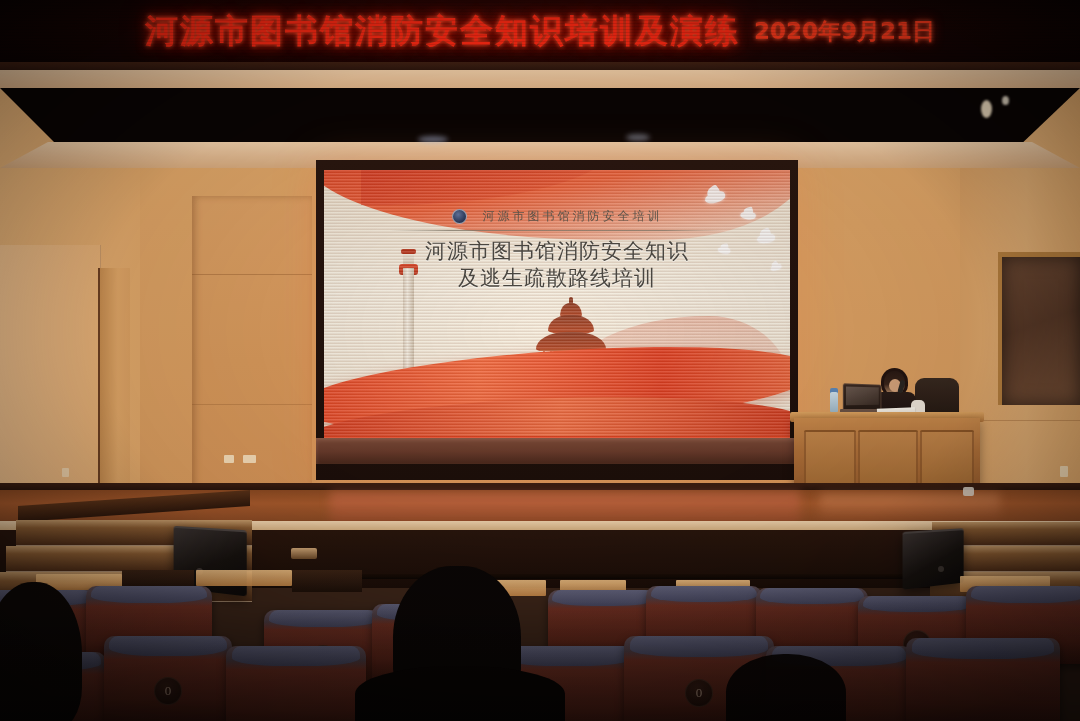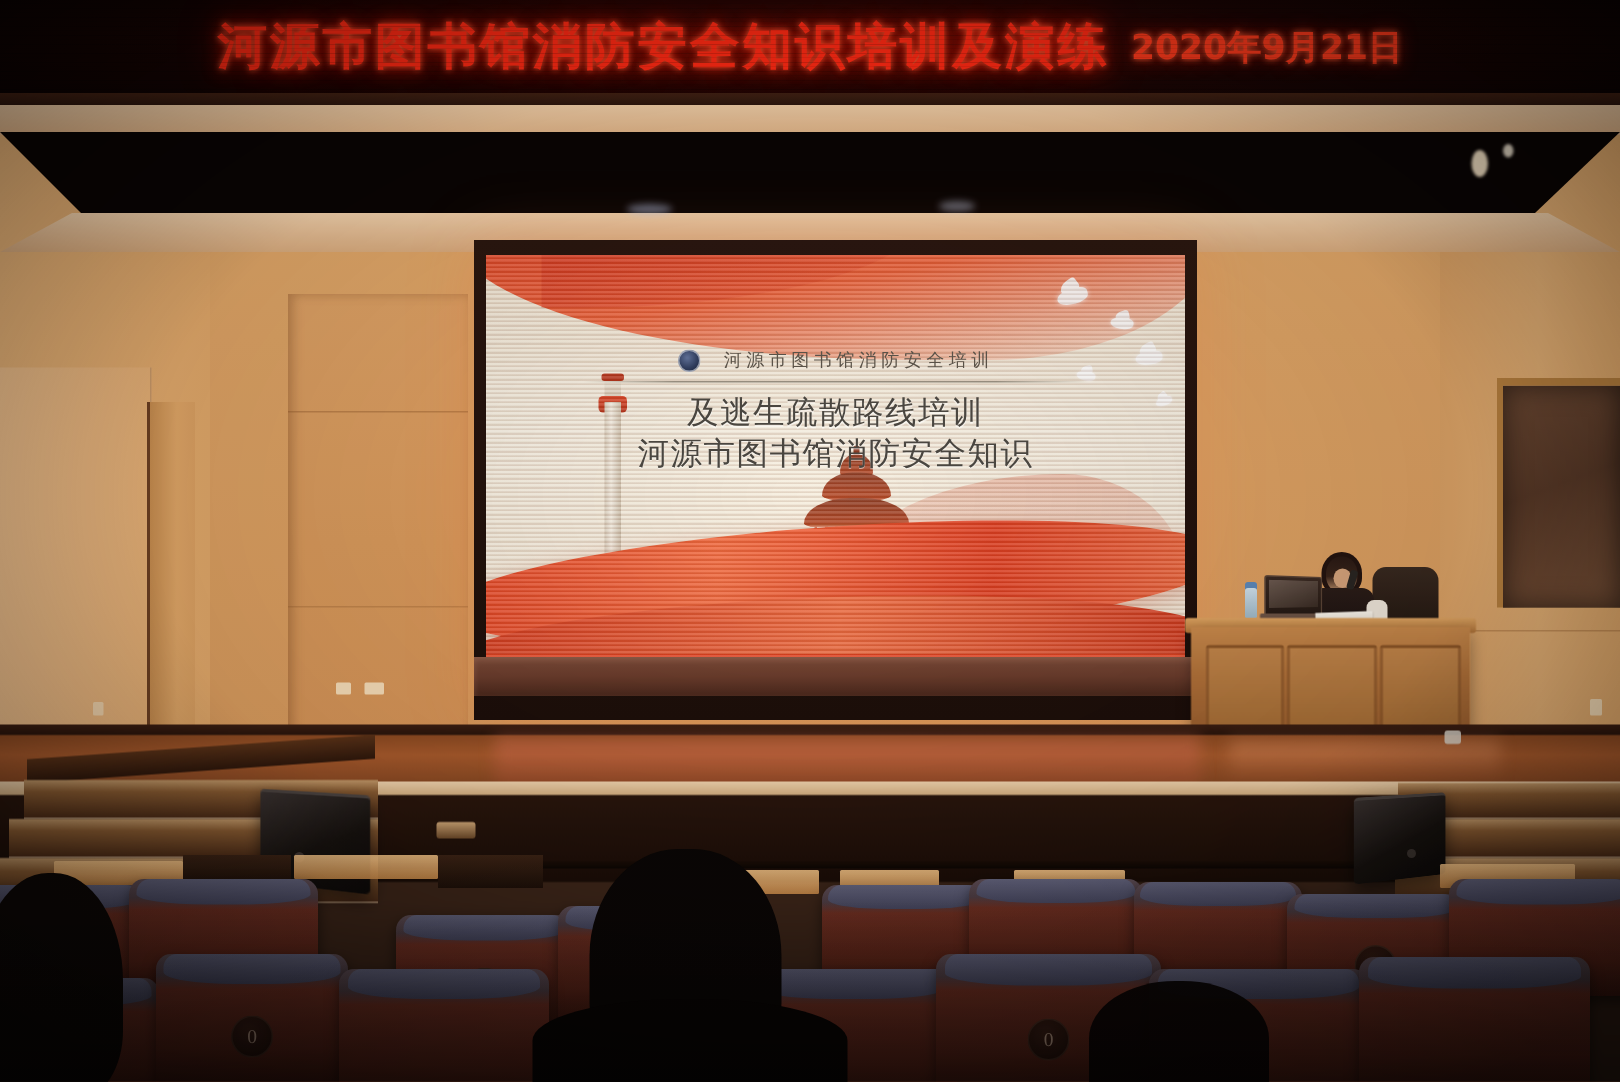--- a/index.html
+++ b/index.html
@@ -450,21 +450,20 @@
     position: absolute;
     left: 0; right: 0; top: 13%;
     text-align: center;
     z-index: 6;
   }
   .slide-sub-row {
     display: flex;
     align-items: center;
     justify-content: center;
     gap: 16px;
-    margin-top: 24px;
   }
   .slide-emblem {
     width: 13px; height: 13px;
     border-radius: 50%;
     background: radial-gradient(circle at 40% 35%, #5e6f95 0%, #2f3c5c 60%, #1a2238 100%);
     border: 1px solid rgba(255,255,255,.5);
     flex: 0 0 auto;
   }
   .slide-subtitle {
     font-family: "DejaVu Sans", sans-serif;
@@ -925,22 +924,22 @@
       <div class="ribbon ribbon-2"></div>
       <div class="ribbon ribbon-3"></div>
       <div class="slide-redfloor"></div>
 
       <div class="slide-text">
         <div class="slide-sub-row">
           <div class="slide-emblem"></div>
           <div class="slide-subtitle">河源市图书馆消防安全培训</div>
         </div>
         <div class="slide-rule"></div>
+        <div class="slide-title-line">河源市图书馆消防安全知识</div>
         <div class="slide-title-line">及逃生疏散路线培训</div>
-        <div class="slide-title-line">河源市图书馆消防安全知识</div>
       </div>
 
     </div>
   </div>
   <div class="slide-bottombar"></div>
 
   <div class="chair"></div>
   <div class="presenter-hair"></div>
   <div class="presenter-head"></div>
   <div class="presenter-face"></div>

